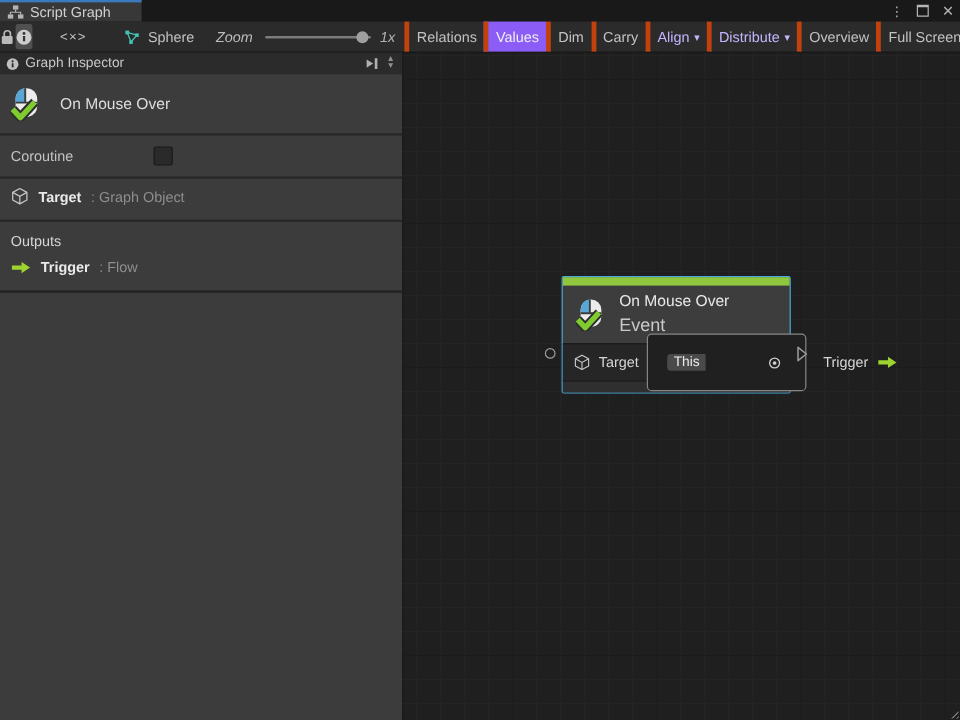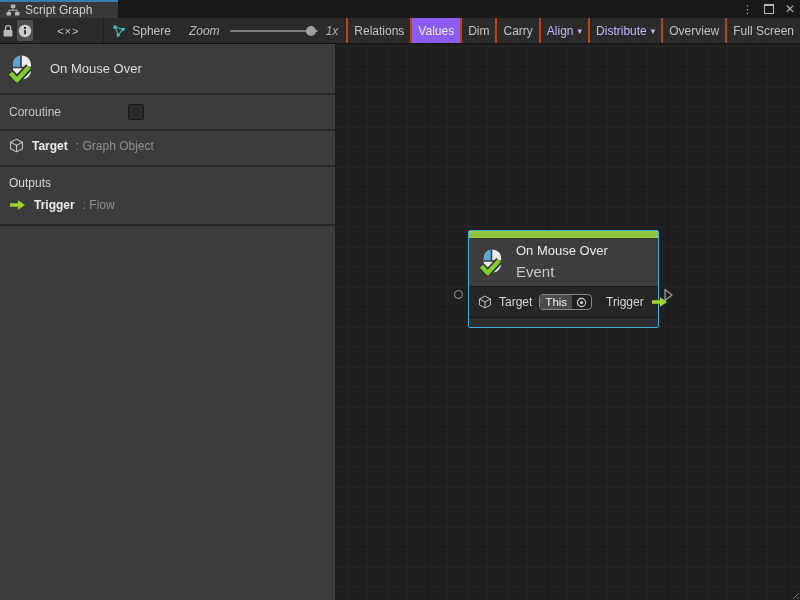--- a/index.html
+++ b/index.html
@@ -18,21 +18,21 @@
   .tb-icon-btn{display:flex;align-items:center;justify-content:center;width:26px;}
   .tb-icon-btn.active{background:#505050;border-radius:2px;margin:2px 1px;width:26px;}
   .code-glyph{font-size:11px;color:#c8c8c8;letter-spacing:1px;}
   .tb-sep{width:1px;background:#1e1e1e;}
   .tb-group{display:flex;align-items:center;gap:6px;padding:13px 10px;}
   .zoom-group{display:flex;align-items:center;padding:0 8px;font-style:italic;}
   .zoom-label{margin-right:10px;color:#bdbdbd;}
   .zoom-track{position:relative;width:88px;height:2px;background:#7d7d7d;border-radius:1px;}
   .zoom-handle{position:absolute;top:-4px;left:76px;width:10px;height:10px;border-radius:50%;background:#9f9f9f;}
   .zoom-value{margin-left:8px;color:#b0b0b0;}
-  .tbtn{display:flex;align-items:center;padding:0 6px;border-left:2px solid #c2410c;white-space:nowrap;}
+  .tbtn{display:flex;align-items:center;padding:0 6px;border-left:4px solid #c2410c;white-space:nowrap;}
   .tbtn.active{background:#8b5cf6;color:#efefef;}
   .tbtn.disabled{color:#c4b5fd;}
   .caret{font-size:9px;margin-left:4px;}
 
   
   .content{position:absolute;top:44px;left:0;right:0;bottom:0;display:flex;}
 
   
   .inspector{width:336px;background:#3c3c3c;border-right:1px solid #1b1b1b;box-sizing:border-box;display:flex;flex-direction:column;}
   .insp-header{height:18px;background:#2b2b2b;display:flex;align-items:center;gap:5px;padding:0 5px;font-size:11.5px;color:#c8c8c8;}
@@ -60,21 +60,21 @@
     background-position:91px 0,0 22px,11px 0,0 2px;}
 
   .node{position:absolute;left:132px;top:186px;width:191px;border:1.5px solid #46abdd;border-radius:2px;background:#3d3d3d;box-sizing:border-box;}
   .node-green{height:7px;background:#8fc73e;}
   .node-head{display:flex;align-items:center;gap:11px;padding:5px 10px 6px 11px;}
   .nh-title{font-size:13px;color:#e9e9e9;}
   .nh-sub{font-size:15px;color:#c9c9c9;margin-top:5px;}
   .node-ports{display:flex;align-items:center;background:#262626;border-top:1px solid #1a1a1a;height:30px;padding:0 9px;gap:7px;font-size:12px;color:#d6d6d6;}
   .spacer{flex:1;}
   .node-foot{height:9px;background:#2f2f2f;border-top:1px solid #1a1a1a;}
-  .this-pill{display:inline-flex;align-items:center;border:1px solid #868686;border-radius:4px;background:#202020;padding:0;}
+  .this-pill{display:inline-flex;align-items:center;border:1px solid #868686;border-radius:4px;background:#202020;padding:16px;gap:48px;}
   .this-label{background:#4a4a4a;border-radius:3px 0 0 3px;padding:1px 5px;font-size:11.5px;color:#ececec;}
   .pill-dot{display:flex;align-items:center;padding:0 4px;}
   .port-circle{position:absolute;left:118px;top:246px;width:9px;height:9px;border:1px solid #9a9a9a;border-radius:50%;box-sizing:border-box;}
   .port-triangle{position:absolute;left:327px;top:244px;}
   .grip{position:absolute;right:1px;bottom:1px;width:9px;height:9px;background:repeating-linear-gradient(135deg,transparent 0 2px,#6f6f6f 2px 3px);clip-path:polygon(100% 0,100% 100%,0 100%);}
   svg{display:block;}
   .hidden-defs{position:absolute;width:0;height:0;overflow:hidden;}
 </style>
 </head>
 <body>
@@ -171,20 +171,42 @@
       <span>Distribute</span>
       <span class="caret">▾</span>
     </div>
     <div class="tbtn">Overview</div>
     <div class="tbtn">Full Screen</div>
   </div>
 
   <div class="content">
 
     <div class="inspector">
+      <div class="insp-header">
+        <span>
+          <svg width="11" height="11" viewBox="0 0 14 14">
+            <circle cx="7" cy="7" r="6.2" fill="#c0c0c0"></circle>
+            <rect x="6.1" y="6" width="1.9" height="4.4" fill="#2b2b2b"></rect>
+            <circle cx="7" cy="3.9" r="1.2" fill="#2b2b2b"></circle>
+          </svg>
+        </span>
+        <span>Graph Inspector</span>
+        <span class="right-icons">
+          <span>
+            <svg width="12" height="12" viewBox="0 0 12 12">
+              <path d="M1.5 2.5 L7 6 L1.5 9.5 Z" fill="#b0b0b0"></path>
+              <rect x="8.3" y="1.5" width="2.2" height="9" fill="#b0b0b0"></rect>
+            </svg>
+          </span>
+          <span class="spinner">
+            <span>▲</span>
+            <span>▼</span>
+          </span>
+        </span>
+      </div>
 
       <div class="insp-title">
         <span>
           <svg width="26" height="29" viewBox="0 0 26 28">
               <use href="#mouse-check"></use>
             </svg>
         </span>
         <span>On Mouse Over</span>
       </div>
 

